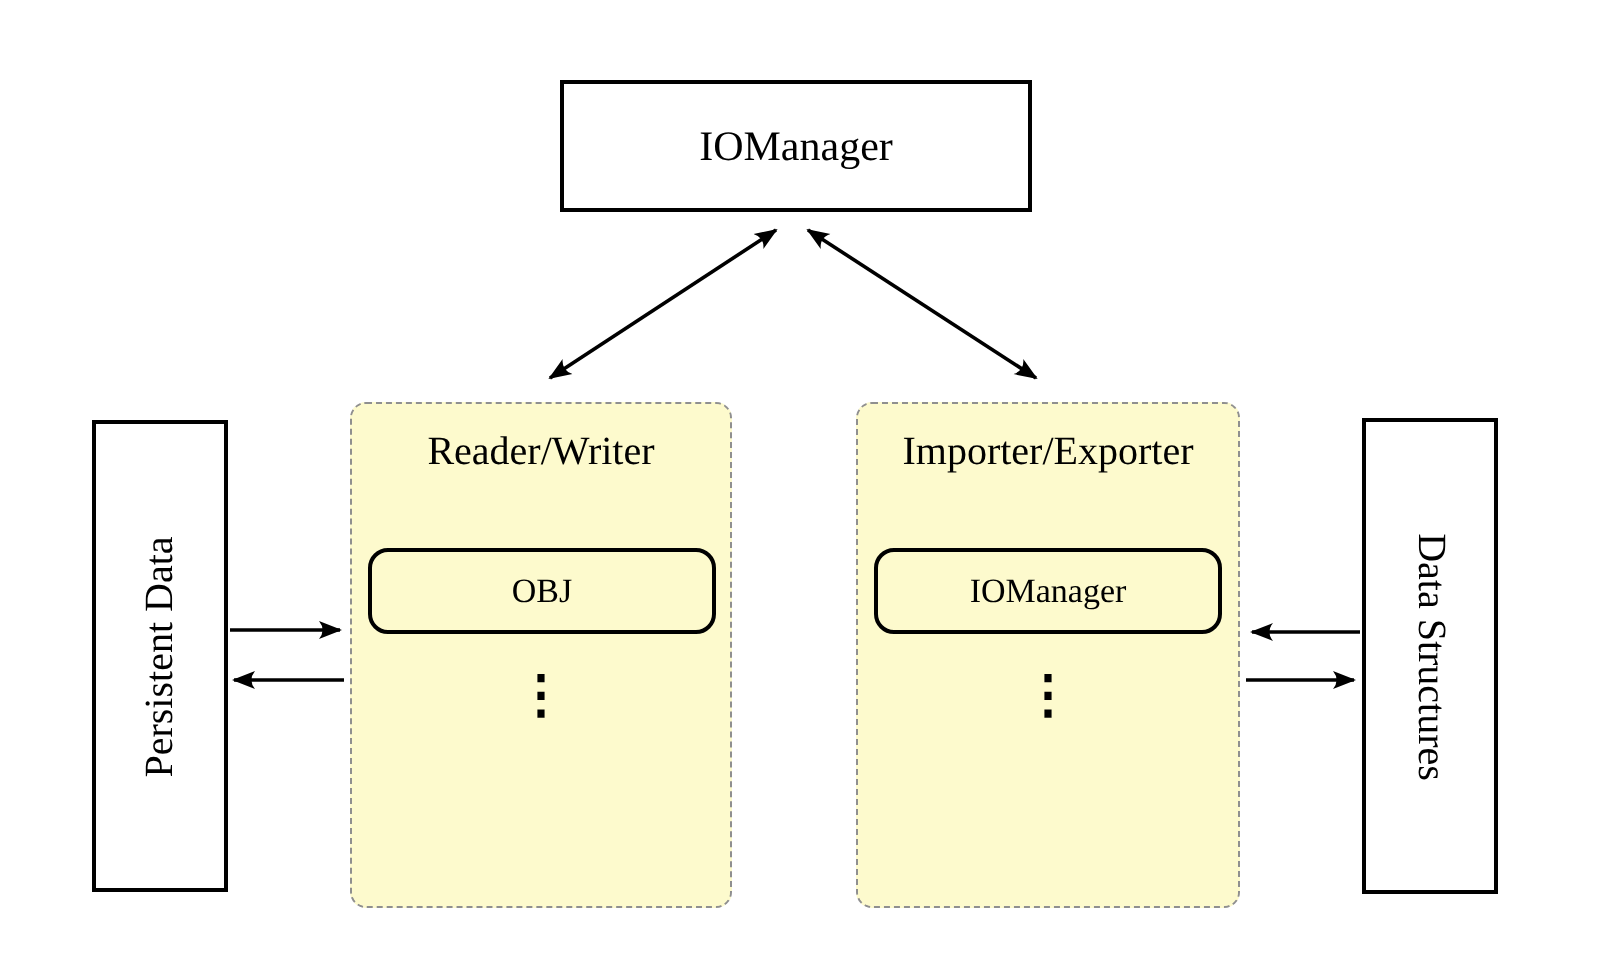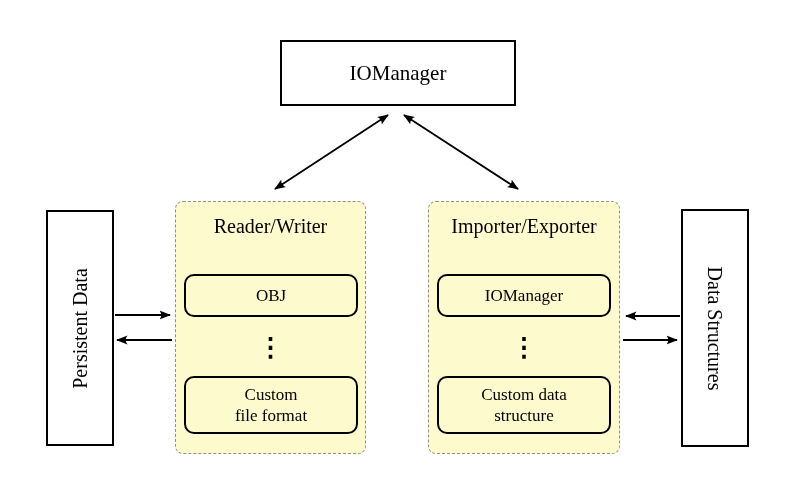--- a/index.html
+++ b/index.html
@@ -120,31 +120,23 @@
   <div class="node side-node rot-cw" id="datastruct">
     <span class="node-label">Data Structures</span>
   </div>
 
   <div class="group" id="group-rw">
     <div class="group-title">Reader/Writer</div>
     <div class="inner-node inner-top">
       <span>OBJ</span>
     </div>
     <div class="dots">⋮</div>
-    <div class="inner-node inner-bottom">
-      <span>Custom</span>
-      <span>file format</span>
-    </div>
   </div>
 
   <div class="group" id="group-ie">
     <div class="group-title">Importer/Exporter</div>
     <div class="inner-node inner-top">
       <span>IOManager</span>
     </div>
     <div class="dots">⋮</div>
-    <div class="inner-node inner-bottom">
-      <span>Custom data</span>
-      <span>structure</span>
-    </div>
   </div>
 
 </div>
 
 </body></html>

